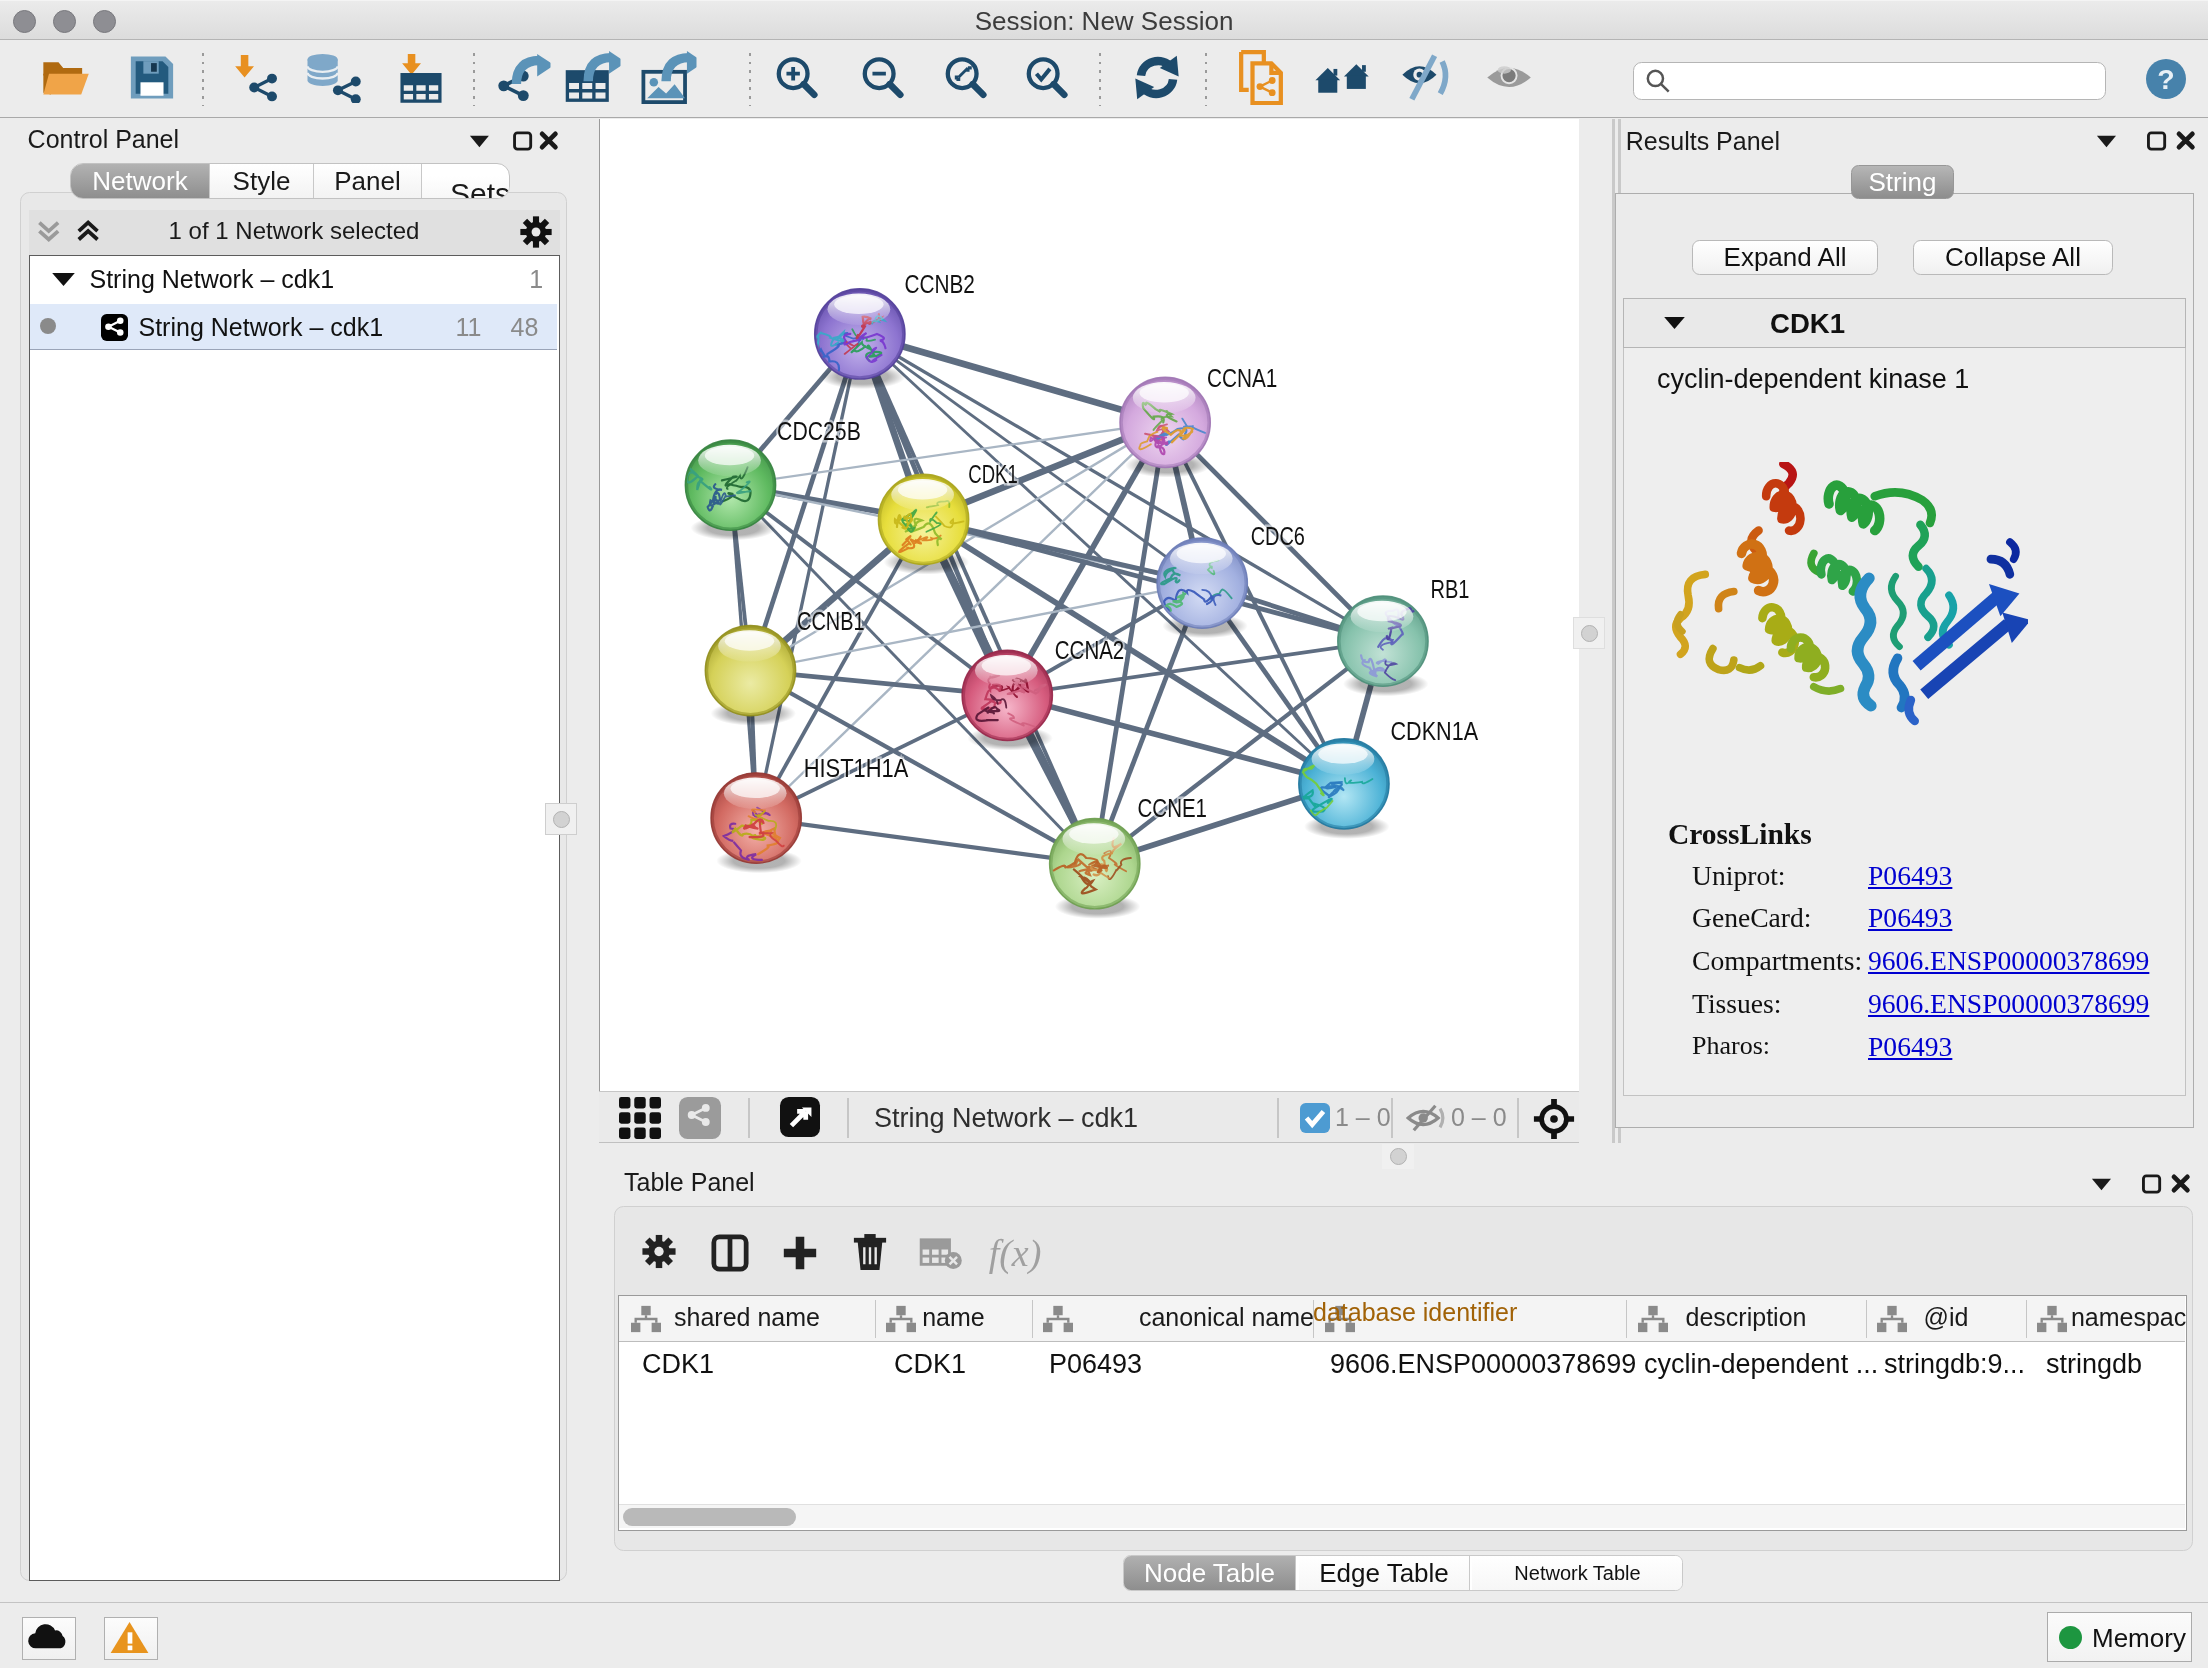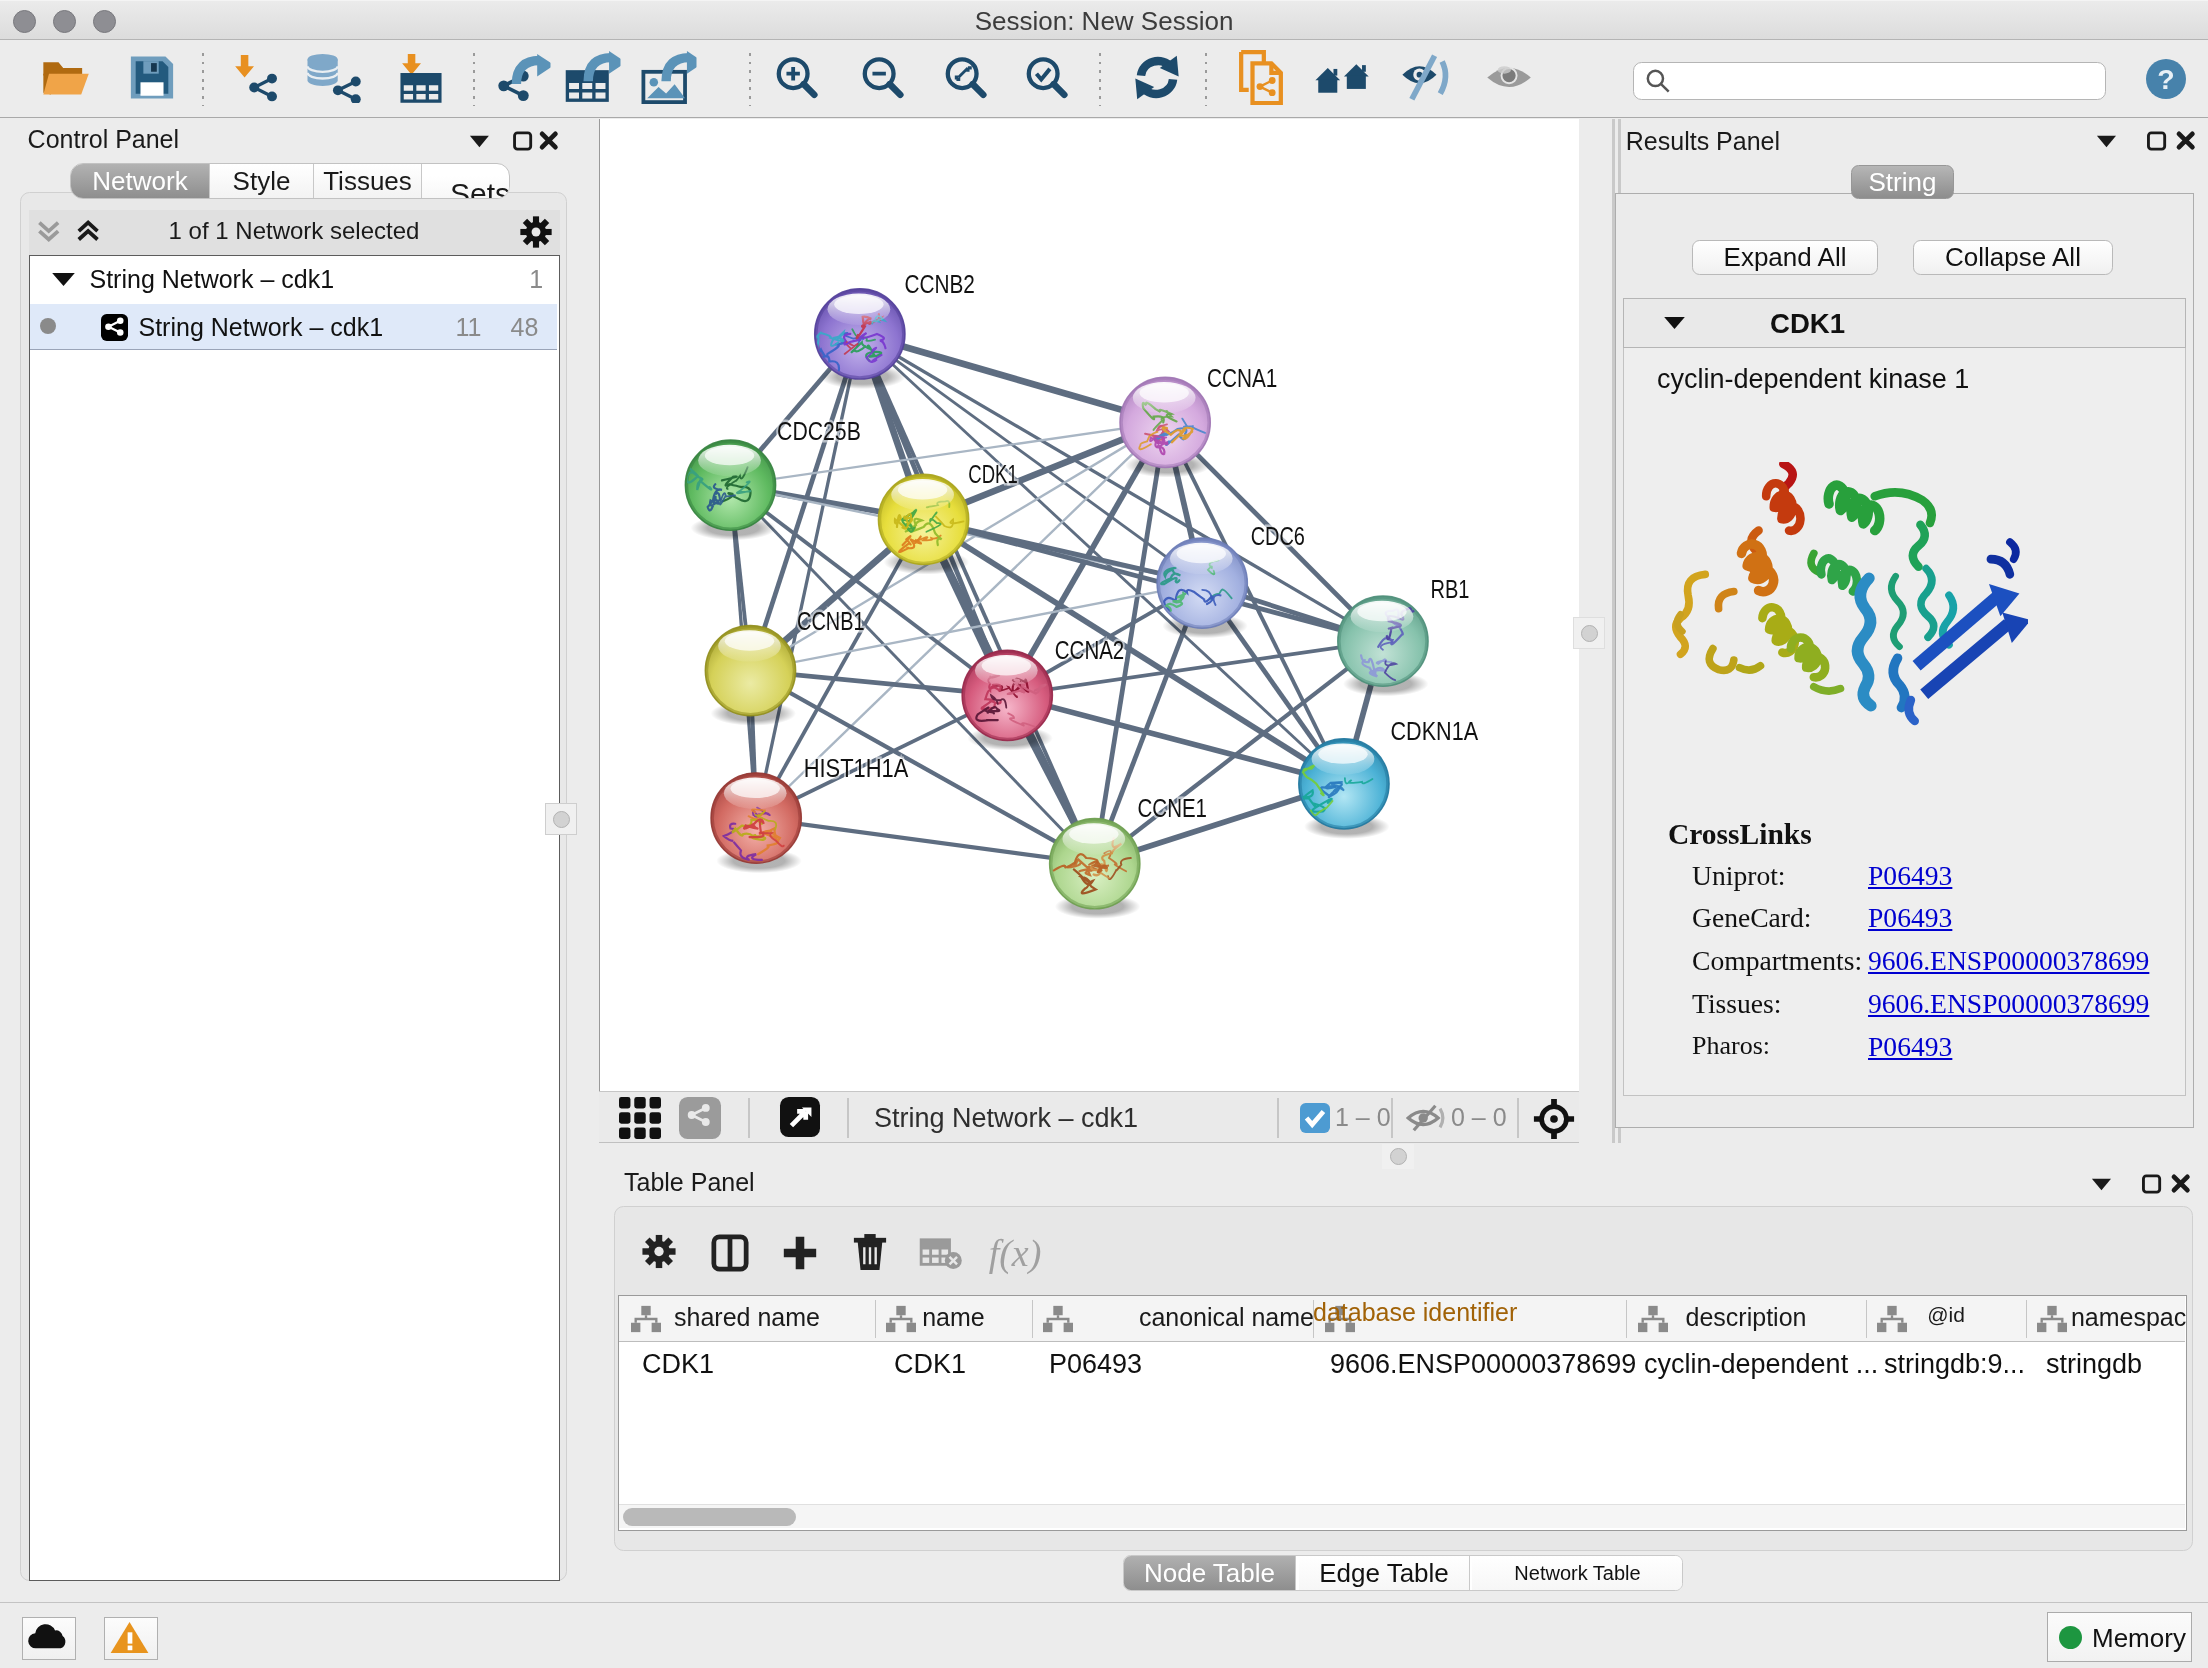--- a/index.html
+++ b/index.html
@@ -158,21 +158,21 @@
       <div class="abs" style="left:27.6px;top:5.7px;font-size:25px;color:#1a1a1a">Control Panel</div>
       <svg class="abs" style="left:468px;top:11.4px" width="95" height="21" viewBox="0 0 100 22">
         <path d="M2 6 L22 6 L12 18z" fill="#1a1a1a"></path>
         <rect x="49" y="3" width="17" height="17" rx="3" fill="none" stroke="#1a1a1a" stroke-width="3"></rect>
         <path d="M78 4 L92 18 M92 4 L78 18" stroke="#1a1a1a" stroke-width="5" stroke-linecap="round"></path>
       </svg>
       <div class="abs" style="left:20px;top:73px;width:547px;height:1389px;background:#e8e8e8;border:1px solid #d0d0d0;border-radius:9.5px"></div>
       <div class="abs" style="left:70px;top:44px;width:440px;height:36px;border-radius:13px;overflow:hidden;border:1px solid #c2c2c2;background:#fff">
         <div class="abs" style="left:0px;top:0;width:139px;height:36px;background:linear-gradient(#b2b2b2,#8c8c8c);color:#fff;font-size:26px;text-align:center;line-height:35px;border-right:1px solid #c8c8c8">Network</div>
         <div class="abs" style="left:139px;top:0;width:104px;height:36px;background:linear-gradient(#ffffff,#f2f2f2);color:#1a1a1a;font-size:26px;text-align:center;line-height:35px;border-right:1px solid #c8c8c8">Style</div>
-        <div class="abs" style="left:243px;top:0;width:108px;height:36px;background:linear-gradient(#ffffff,#f2f2f2);color:#1a1a1a;font-size:26px;text-align:center;line-height:35px;border-right:1px solid #c8c8c8">Tissues</div>
+        <div class="abs" style="left:243px;top:0;width:108px;height:36px;background:linear-gradient(#ffffff,#f2f2f2);color:#1a1a1a;font-size:26px;text-align:center;line-height:35px;border-right:1px solid #c8c8c8">Panel</div>
         <div class="abs" style="left:351px;top:12px;width:89px;height:36px;background:linear-gradient(#ffffff,#f2f2f2);color:#1a1a1a;font-size:30px;text-align:right;line-height:35px;border-right:1px solid #c8c8c8">Sets</div>
       </div>
       <div class="abs" style="left:28.5px;top:91px;width:531px;height:45px;background:#e0e0e0">
         <svg class="abs" style="left:7.6px;top:6.7px" width="78" height="30" viewBox="0 0 82 32">
           <path d="M3 6 l10 9 10 -9 M3 15 l10 9 10 -9" stroke="#9a9a9a" stroke-width="4" fill="none"></path>
           <path d="M45 15 l10 -9 10 9 M45 24 l10 -9 10 9" stroke="#1a1a1a" stroke-width="4" fill="none"></path>
         </svg>
         <div class="abs" style="left:0;top:6.7px;width:531px;text-align:center;font-size:24px;color:#1a1a1a">1 of 1 Network selected</div>
         <div class="abs" style="left:490px;top:4.8px"><svg width="34" height="34" viewBox="0 0 36 36" style="">
             <rect x="14.76" y="1.4399999999999977" width="6.4799999999999995" height="7.92" fill="#111" transform="rotate(0 18.0 18.0)"></rect>
@@ -736,21 +736,21 @@
             <path d="M18 12 v4 M7 20 v-4 h22 v4" stroke="#8a8a8a" stroke-width="2.5" fill="none"></path>
           </svg></div>
         <div class="abs" style="left:1007px;top:6.7px;width:240px;text-align:center;font-size:25px;color:#1a1a1a">description</div>
         <div class="abs" style="left:1007px;top:3.8px;width:1px;height:38px;background:#c6c6c6"></div>
         <div class="abs" style="left:1256px;top:7.6px"><svg width="34" height="30" viewBox="0 0 36 32" style="">
             <rect x="13" y="2" width="10" height="10" fill="#8a8a8a"></rect>
             <rect x="2" y="20" width="10" height="10" fill="#8a8a8a"></rect>
             <rect x="24" y="20" width="10" height="10" fill="#8a8a8a"></rect>
             <path d="M18 12 v4 M7 20 v-4 h22 v4" stroke="#8a8a8a" stroke-width="2.5" fill="none"></path>
           </svg></div>
-        <div class="abs" style="left:1247px;top:6.7px;width:160px;text-align:center;font-size:21px;color:#1a1a1a">@id</div>
+        <div class="abs" style="left:1247px;top:6.7px;width:160px;text-align:center;font-size:25px;color:#1a1a1a">@id</div>
         <div class="abs" style="left:1247px;top:3.8px;width:1px;height:38px;background:#c6c6c6"></div>
         <div class="abs" style="left:1416px;top:7.6px"><svg width="34" height="30" viewBox="0 0 36 32" style="">
             <rect x="13" y="2" width="10" height="10" fill="#8a8a8a"></rect>
             <rect x="2" y="20" width="10" height="10" fill="#8a8a8a"></rect>
             <rect x="24" y="20" width="10" height="10" fill="#8a8a8a"></rect>
             <path d="M18 12 v4 M7 20 v-4 h22 v4" stroke="#8a8a8a" stroke-width="2.5" fill="none"></path>
           </svg></div>
         <div class="abs" style="left:1407px;top:6.7px;width:219px;text-align:center;font-size:25px;color:#1a1a1a">namespace</div>
         <div class="abs" style="left:1407px;top:3.8px;width:1px;height:38px;background:#c6c6c6"></div>
         <div class="abs" style="left:23px;top:53px;font-size:27px;color:#111">CDK1</div>

